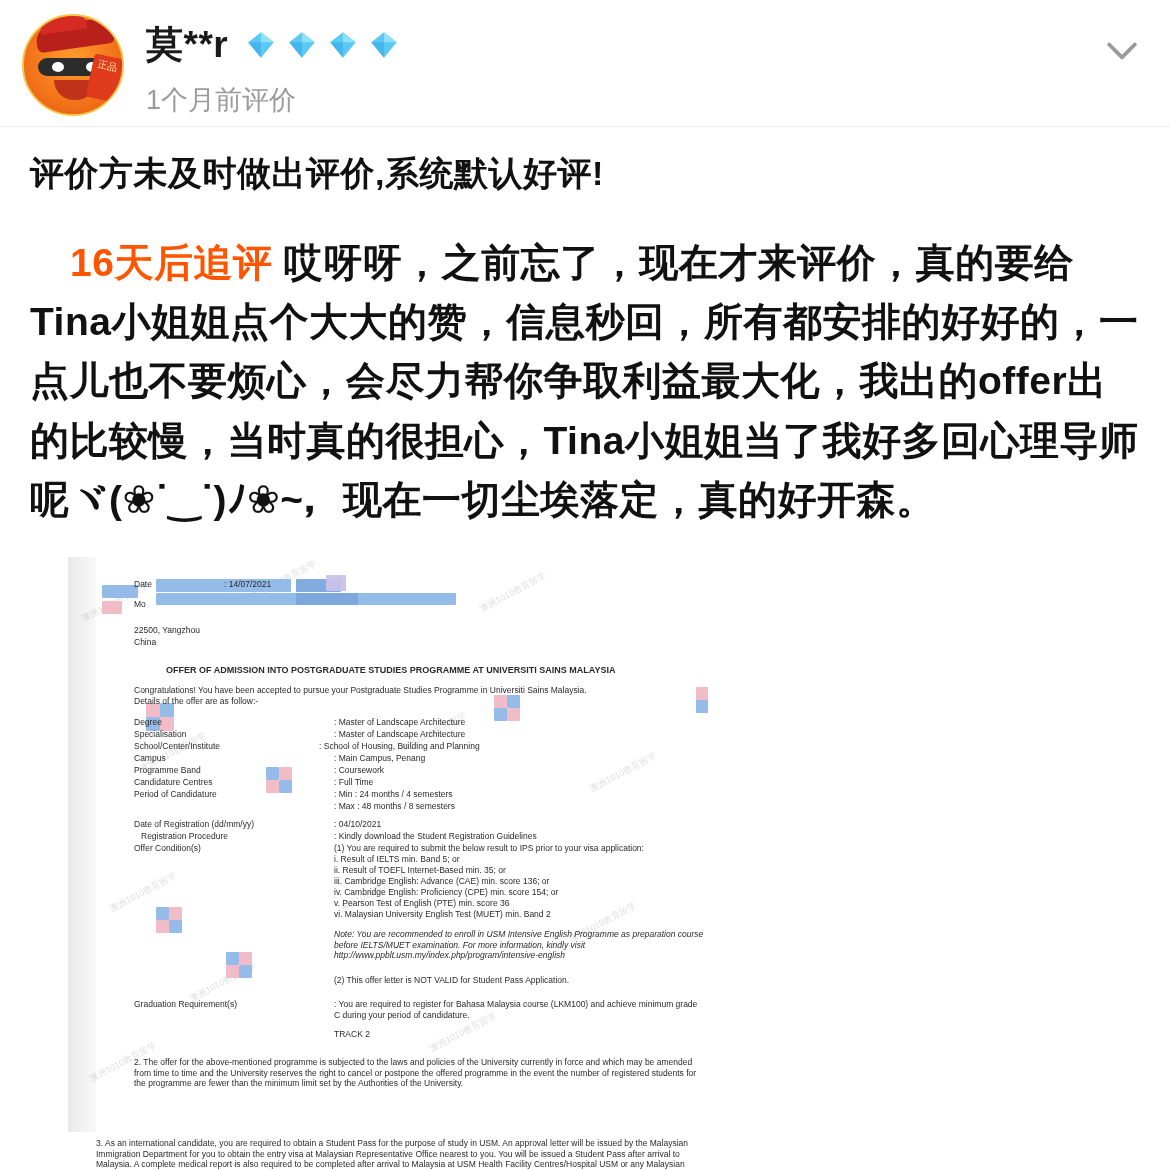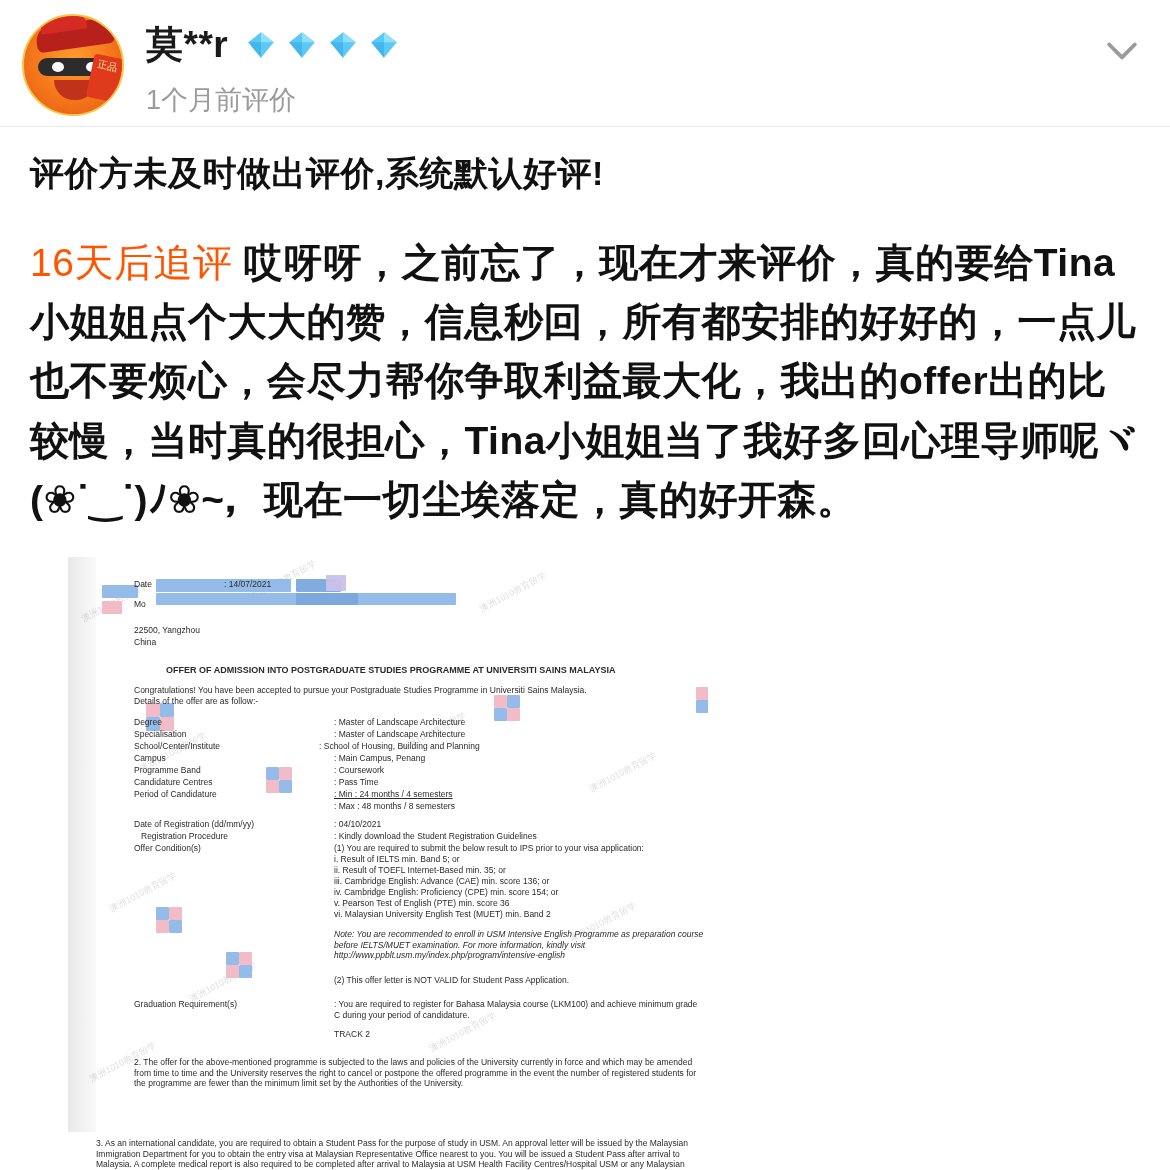--- a/index.html
+++ b/index.html
@@ -174,21 +174,22 @@
   .append-block {
     margin-top: 36px;
     font-size: 39px;
     font-weight: bold;
     line-height: 1.52;
     letter-spacing: 0.5px;
     color: #111111;
   }
   .append-tag {
     color: #ff5500;
-    font-weight: normal;
+    font-weight: bold;
+    margin-left: 40px;
   }
 
   
   .doc-wrap {
     margin: 28px 0 0 38px;
     width: 640px;
     position: relative;
   }
   .doc {
     position: relative;
@@ -383,24 +384,24 @@
           <div class="line" style="left:38px; top:184px;">School/Center/Institute</div>
           <div class="line" style="left:223px; top:184px;">: School of Housing, Building and Planning</div>
 
           <div class="line" style="left:38px; top:196px;">Campus</div>
           <div class="line" style="left:238px; top:196px;">: Main Campus, Penang</div>
 
           <div class="line" style="left:38px; top:208px;">Programme Band</div>
           <div class="line" style="left:238px; top:208px;">: Coursework</div>
 
           <div class="line" style="left:38px; top:220px;">Candidature Centres</div>
-          <div class="line" style="left:238px; top:220px;">: Pass Time</div>
+          <div class="line" style="left:238px; top:220px;">: Full Time</div>
 
           <div class="line" style="left:38px; top:232px;">Period of Candidature</div>
-          <div class="line" style="left:238px; top:232px;text-decoration:underline;">: Min : 24 months / 4 semesters</div>
+          <div class="line" style="left:238px; top:232px;">: Min : 24 months / 4 semesters</div>
 
           <div class="line" style="left:238px; top:244px;">: Max : 48 months / 8 semesters</div>
 
           <div class="line" style="left:38px; top:262px;">Date of Registration (dd/mm/yy)</div>
           <div class="line" style="left:238px; top:262px;">: 04/10/2021</div>
 
           <div class="line" style="left:45px; top:274px;">Registration Procedure</div>
           <div class="line" style="left:238px; top:274px;">: Kindly download the Student Registration Guidelines</div>
 
           <div class="line" style="left:38px; top:286px;">Offer Condition(s)</div>

